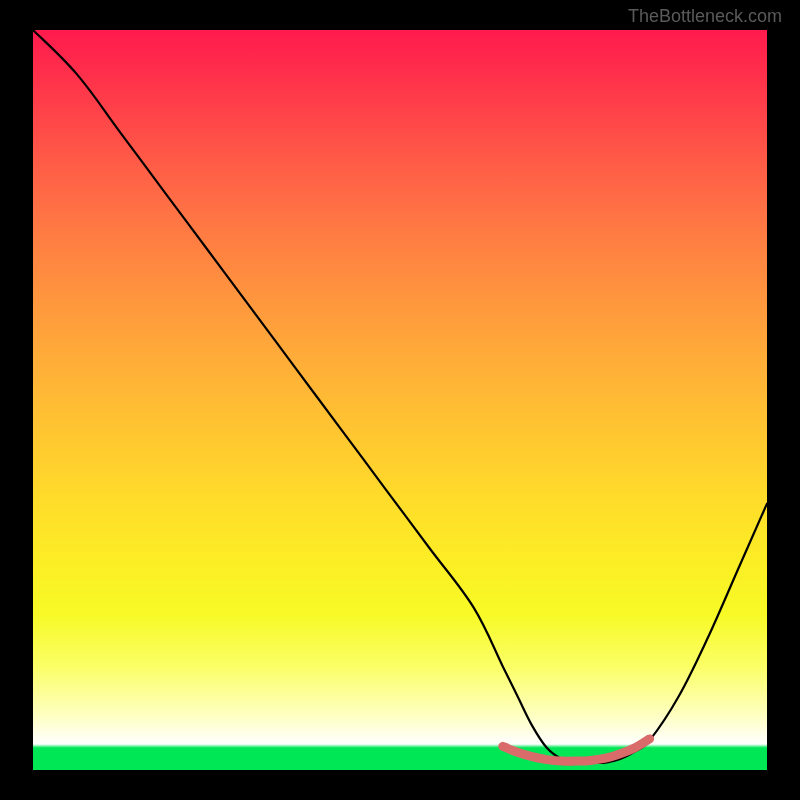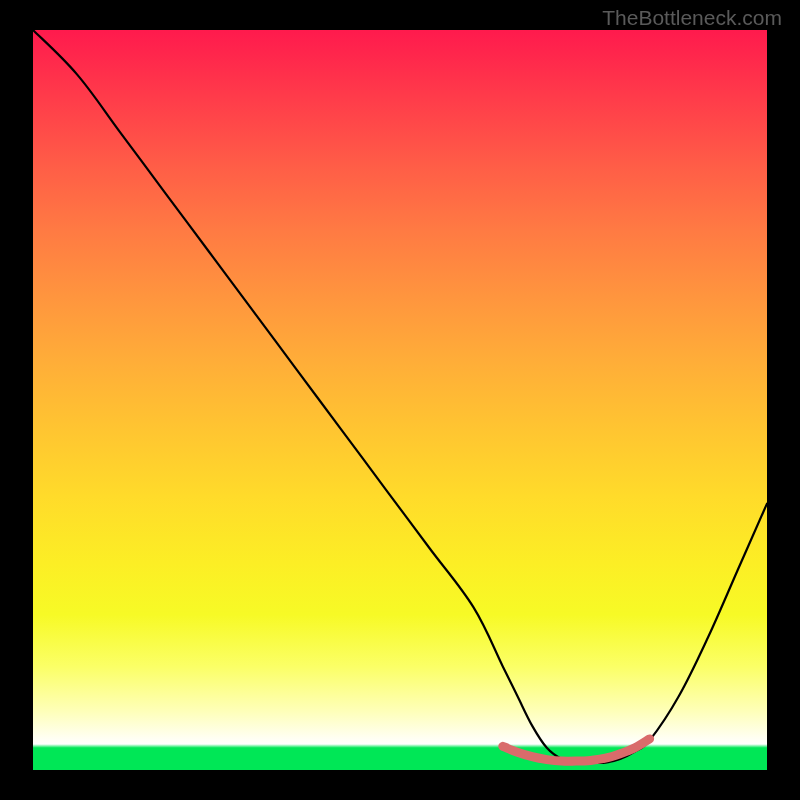--- a/index.html
+++ b/index.html
@@ -8,21 +8,21 @@
     height: 800px;
     background: #000;
     position: relative;
     font-family: Arial, sans-serif;
   }
   .watermark {
     position: absolute;
     top: 6px;
     right: 18px;
     color: #5a5a5a;
-    font-size: 21px;
+    font-size: 18px;
     font-weight: 500;
     z-index: 10;
   }
   .plot-area {
     position: absolute;
     left: 33px;
     top: 30px;
     width: 734px;
     height: 740px;
     overflow: hidden;

